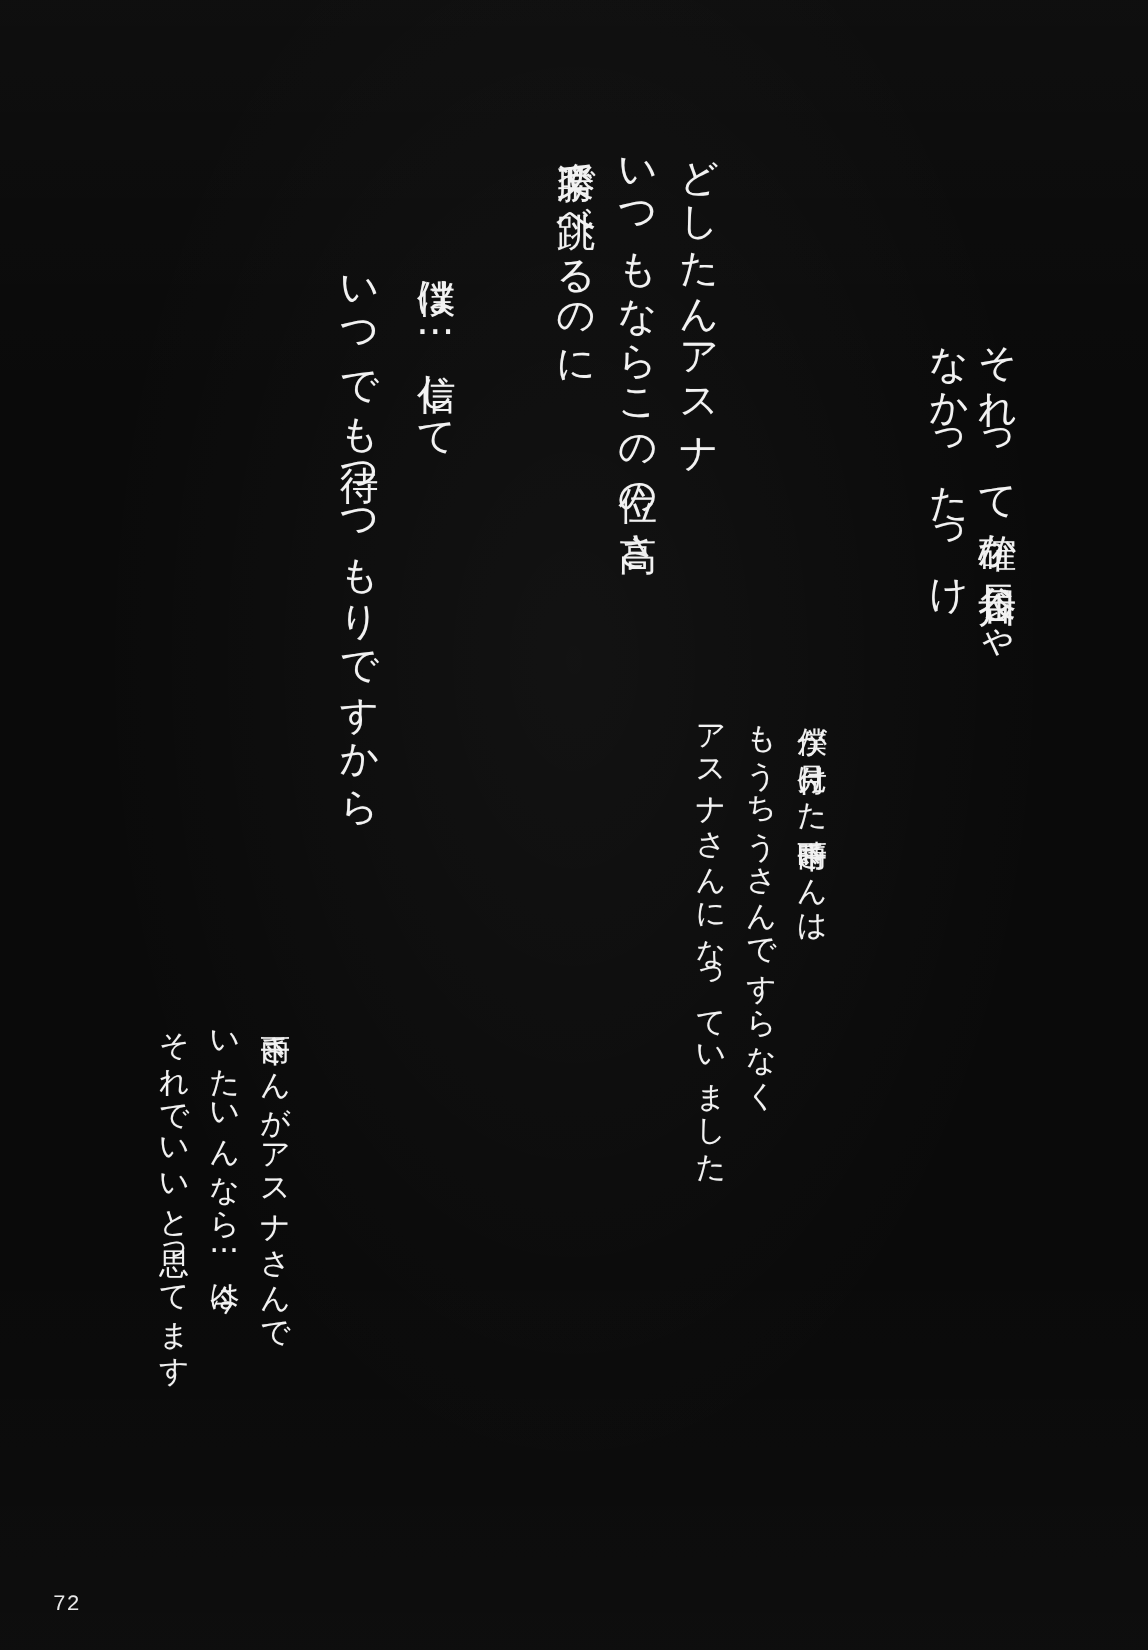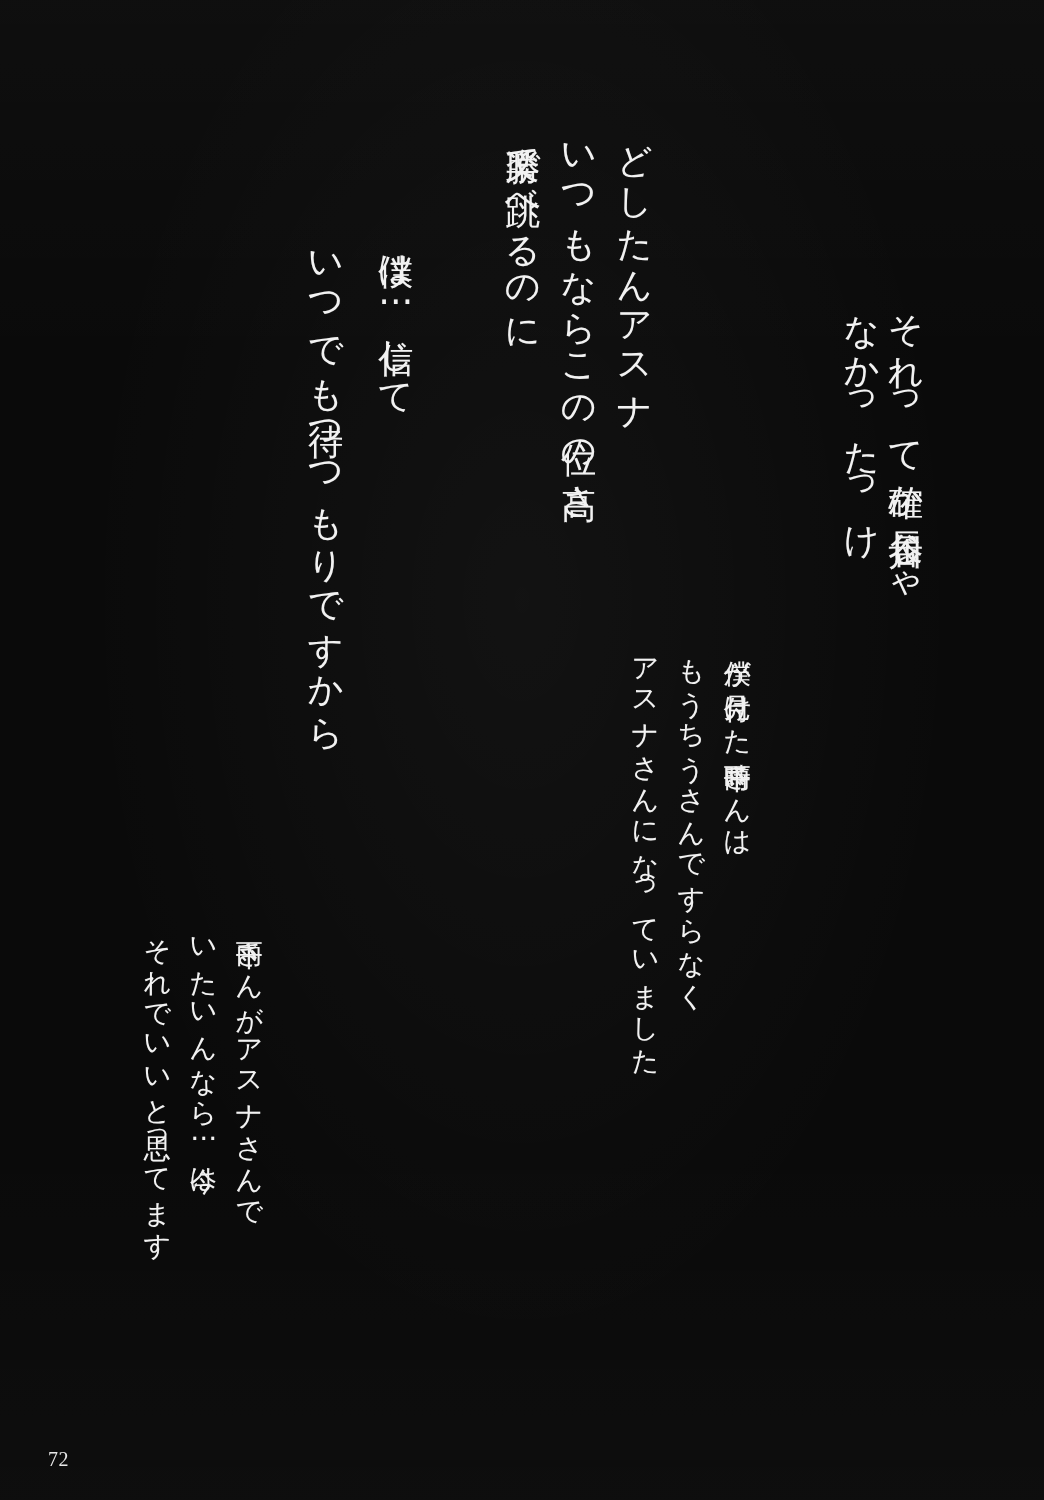--- a/index.html
+++ b/index.html
@@ -54,21 +54,21 @@
   .b1 { top: 920px; left: 230px;  font-size: 27px; }
   .b2 { top: 920px; left: 184px;  font-size: 27px; }
   .b3 { top: 920px; left: 138px;  font-size: 27px; }
 
   .page-number {
     position: absolute;
     left: 48px;
     top: 1448px;
     color: #e8e8e8;
     font-size: 20px;
-    font-family: Liberation Serif, serif;
+    font-family: Liberation Mono, monospace;
     letter-spacing: 0.02em;
   }
 </style>
 </head>
 <body>
 
 <div id="page" style="background: rgb(10, 10, 10);">
 
   <div class="vtext l1">それって確か長谷川じゃ</div>
   <div class="vtext l2">なかったっけ</div>

